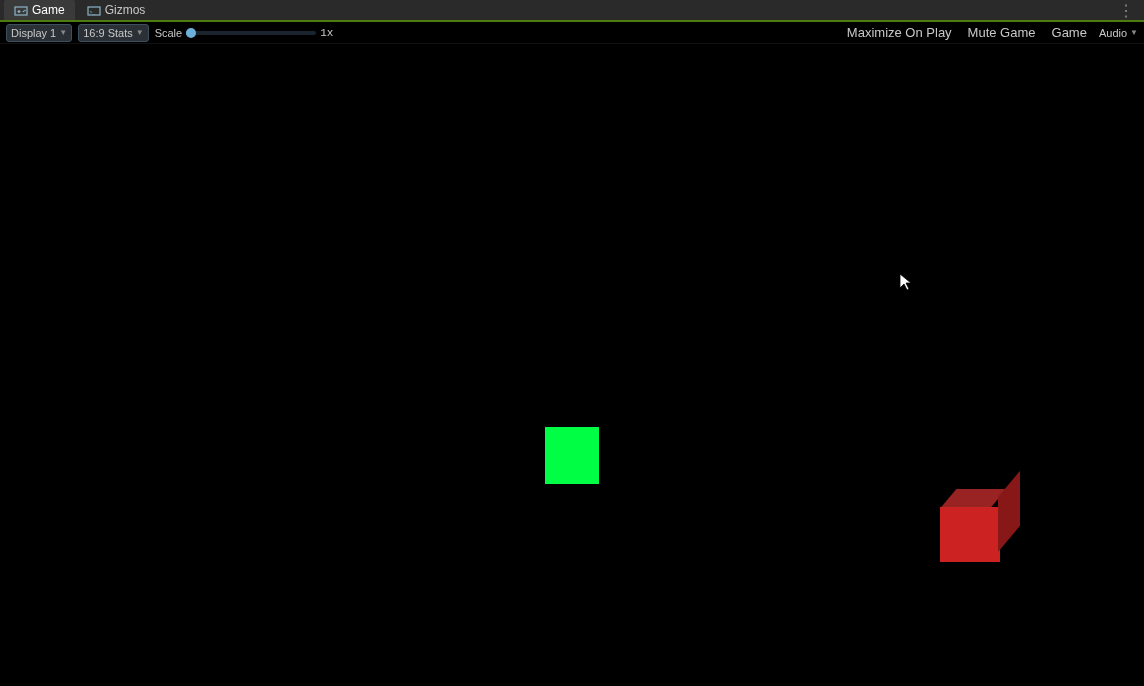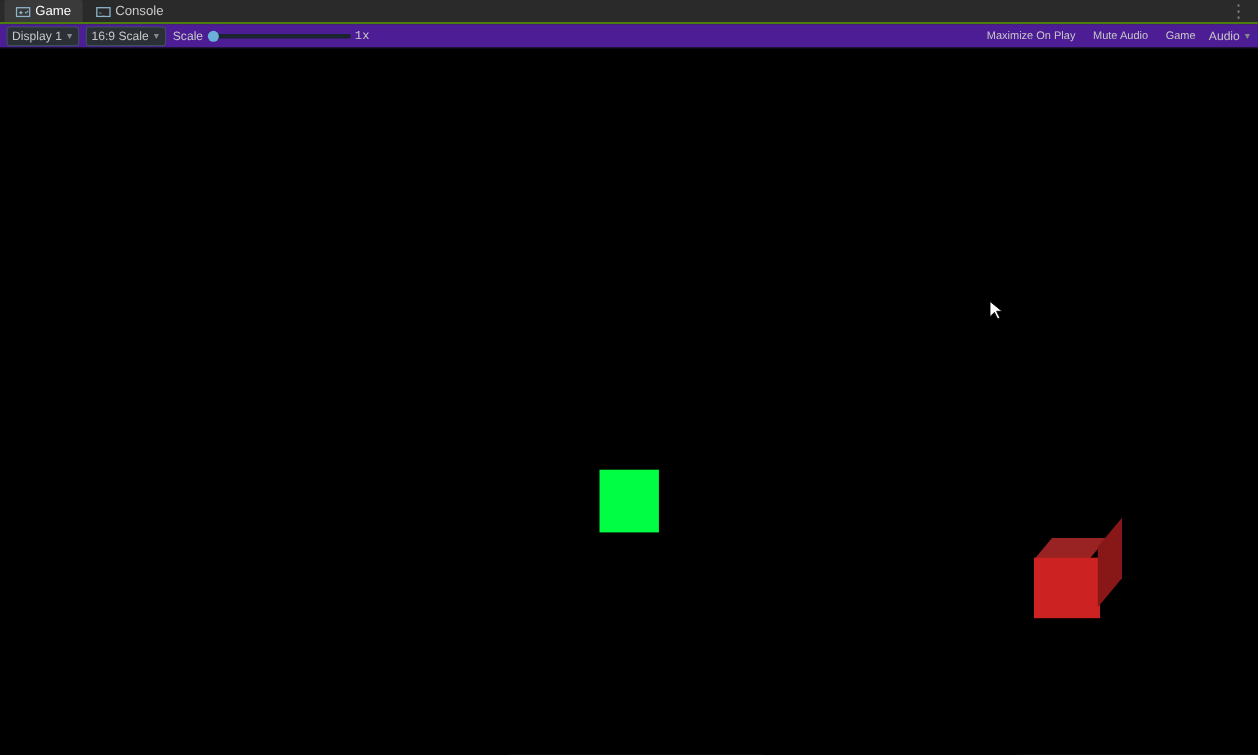--- a/index.html
+++ b/index.html
@@ -41,21 +41,21 @@
     }
     .tab.active {
       background: #3a3a3a;
       color: #fff;
     }
 
     
     .toolbar {
       display: flex;
       align-items: center;
-      background: #4c1d95;
+      background: #000000;
       height: 22px;
       padding: 0 6px;
       gap: 6px;
       border-bottom: 1px solid #111;
     }
     .toolbar-dropdown {
       display: flex;
       align-items: center;
       background: #2a3035;
       border: 1px solid #3d5060;
@@ -111,21 +111,21 @@
       color: #c8c8c8;
       font-family: Liberation Mono, monospace;
     }
     .toolbar-right {
       margin-left: auto;
       display: flex;
       align-items: center;
       gap: 8px;
     }
     .toolbar-btn {
-      font-size: 10px;
+      font-size: 13px;
       color: #c8c8c8;
       cursor: pointer;
       padding: 1px 4px;
     }
     .gizmos-btn {
       display: flex;
       align-items: center;
       gap: 3px;
       font-size: 11px;
       color: #c8c8c8;
@@ -210,49 +210,49 @@
       </span>
       <span>Game</span>
     </div>
     <div class="tab">
       <span style="display:inline-block;width:14px;height:10px;">
         <svg viewBox="0 0 14 10" width="14" height="10">
           <rect x="1" y="1" width="12" height="8" fill="none" stroke="#8ab4c8" stroke-width="1.2"></rect>
           <text x="2.5" y="7.5" font-size="5" fill="#8ab4c8">&gt;_</text>
         </svg>
       </span>
-      <span>Console</span>
+      <span>Gizmos</span>
     </div>
   </div>
   <div style="cursor:pointer; color:#888; font-size:16px; padding: 0 6px;">⋮</div>
 </div>
 
 <div class="toolbar">
   <div class="toolbar-dropdown">
     <span>Display 1</span>
     <span class="arrow">▼</span>
   </div>
 
   <div class="toolbar-dropdown">
-    <span>16:9 Scale</span>
+    <span>16:9 Stats</span>
     <span class="arrow">▼</span>
   </div>
 
   <div class="scale-slider-container">
     <span class="scale-label">Scale</span>
     <div class="scale-slider">
       <div class="scale-slider-fill"></div>
       <div class="scale-slider-thumb"></div>
     </div>
     <span class="scale-value">1x</span>
   </div>
 
   <div class="toolbar-right">
     <span class="toolbar-btn">Maximize On Play</span>
-    <span class="toolbar-btn">Mute Audio</span>
+    <span class="toolbar-btn">Mute Game</span>
     <span class="toolbar-btn">Game</span>
     <div class="gizmos-btn">
       <span>Audio</span>
       <span style="font-size:8px; color:#888;">▼</span>
     </div>
   </div>
 </div>
 
 <div class="game-viewport">
 

